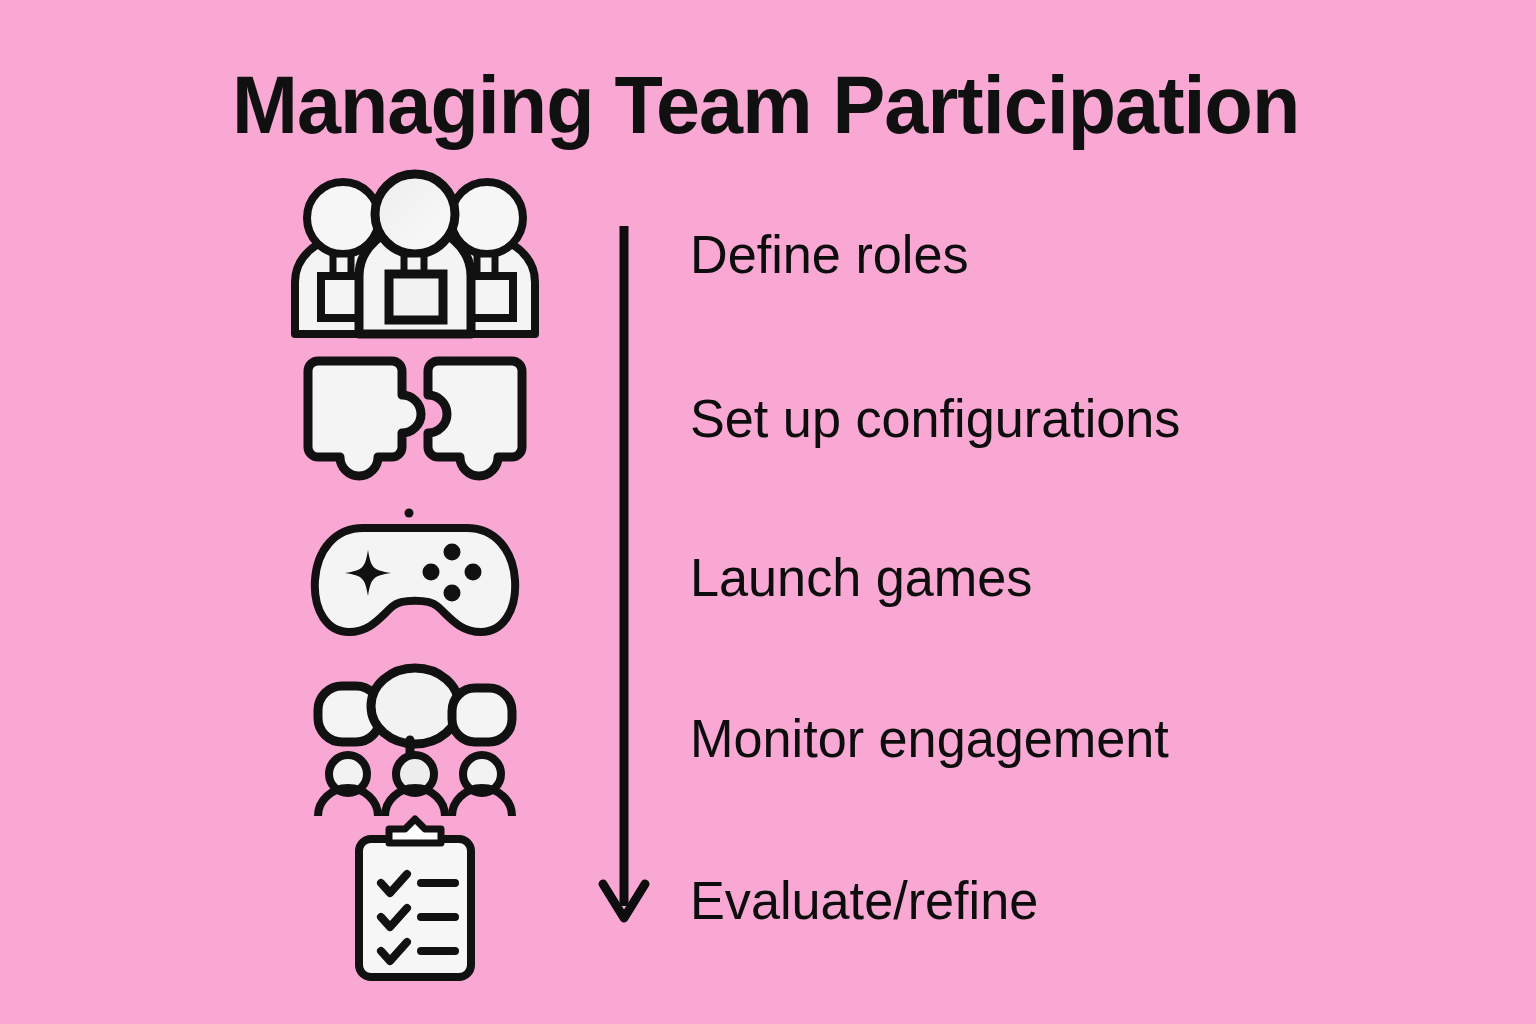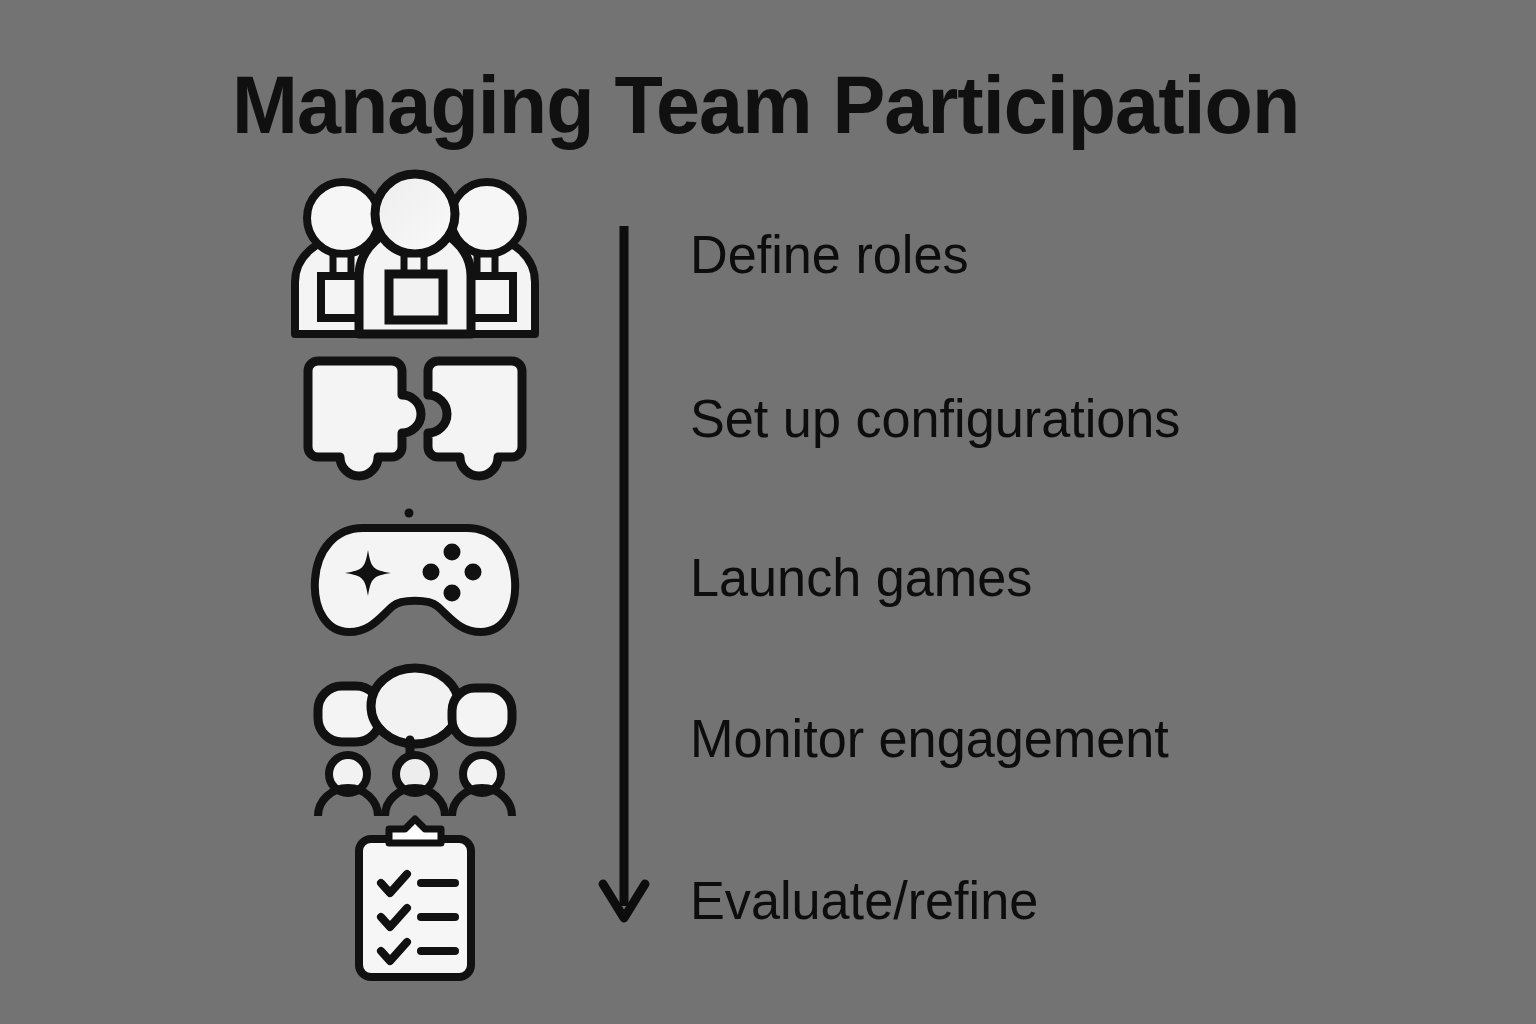--- a/index.html
+++ b/index.html
@@ -5,21 +5,21 @@
 <style>
   html, body {
     margin: 0;
     padding: 0;
     background: #ffffff;
   }
   #canvas {
     position: relative;
     width: 1536px;
     height: 1024px;
-    background: #737373;
+    background: #f9a8d4;
     overflow: hidden;
     font-family: "Liberation Sans", sans-serif;
   }
 
   
   #page-title {
     position: absolute;
     left: 232px;
     top: 62px;
     font-family: "Liberation Sans", sans-serif;

